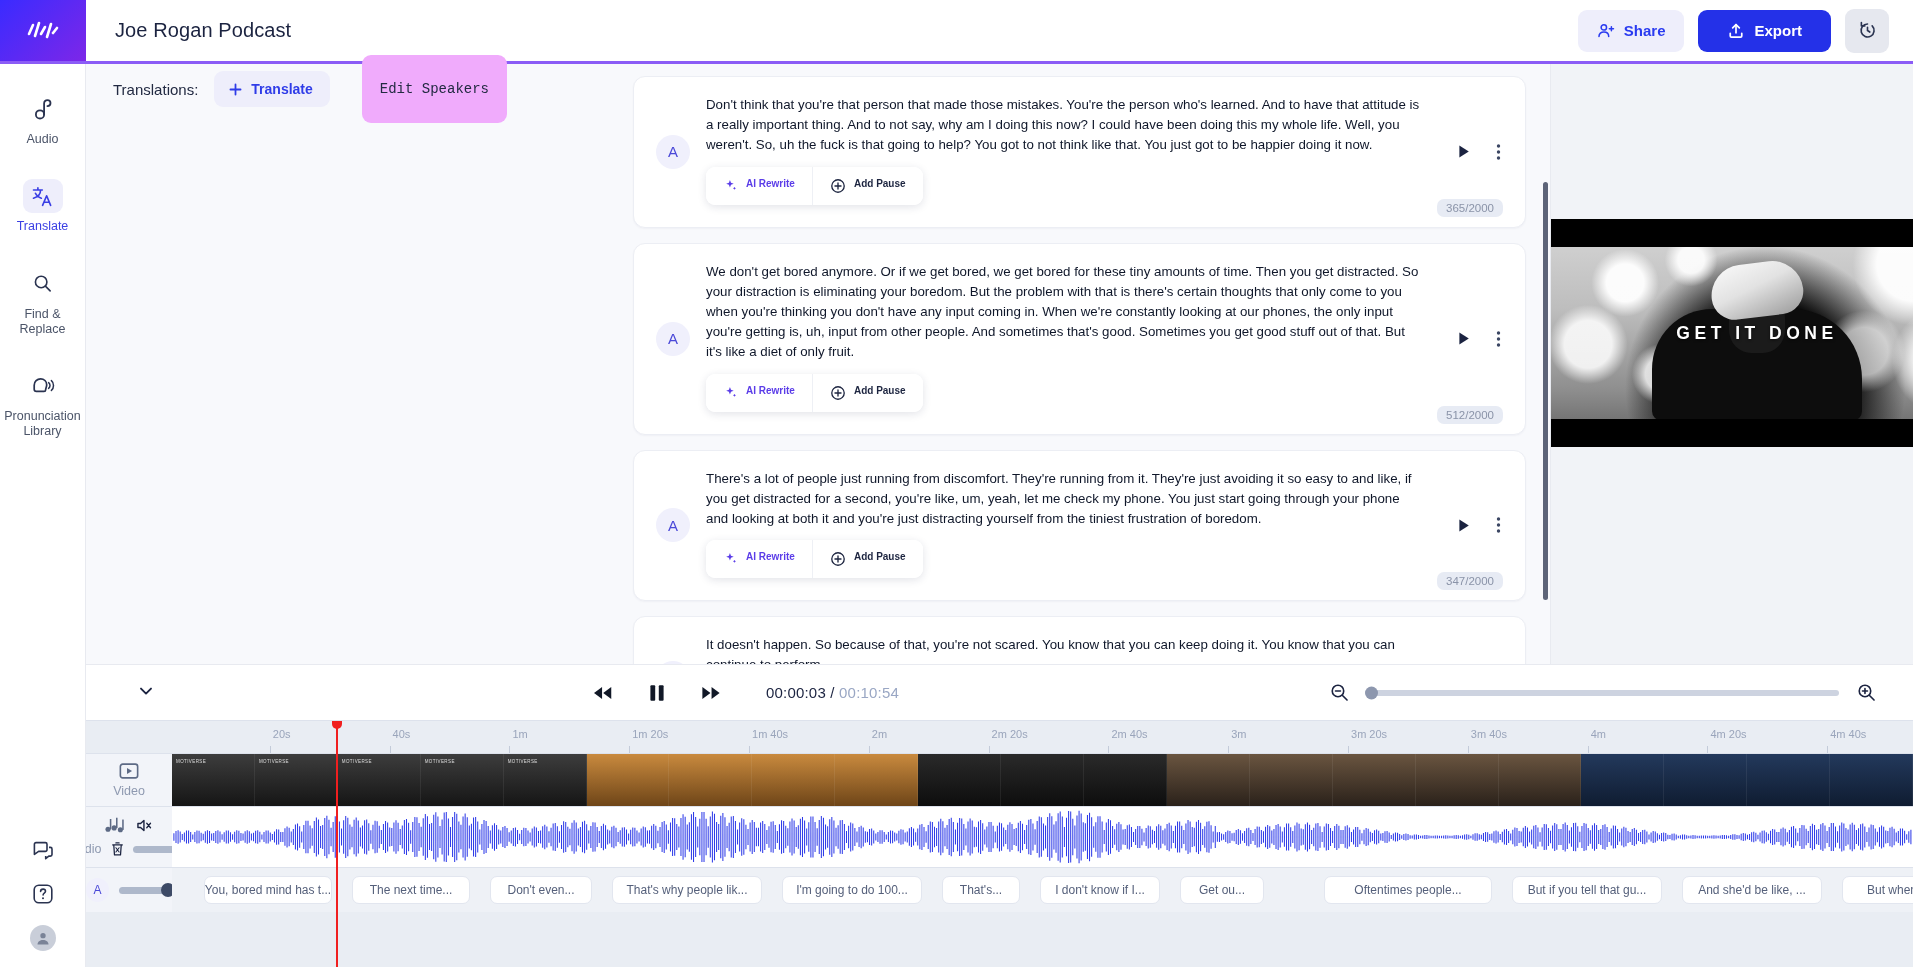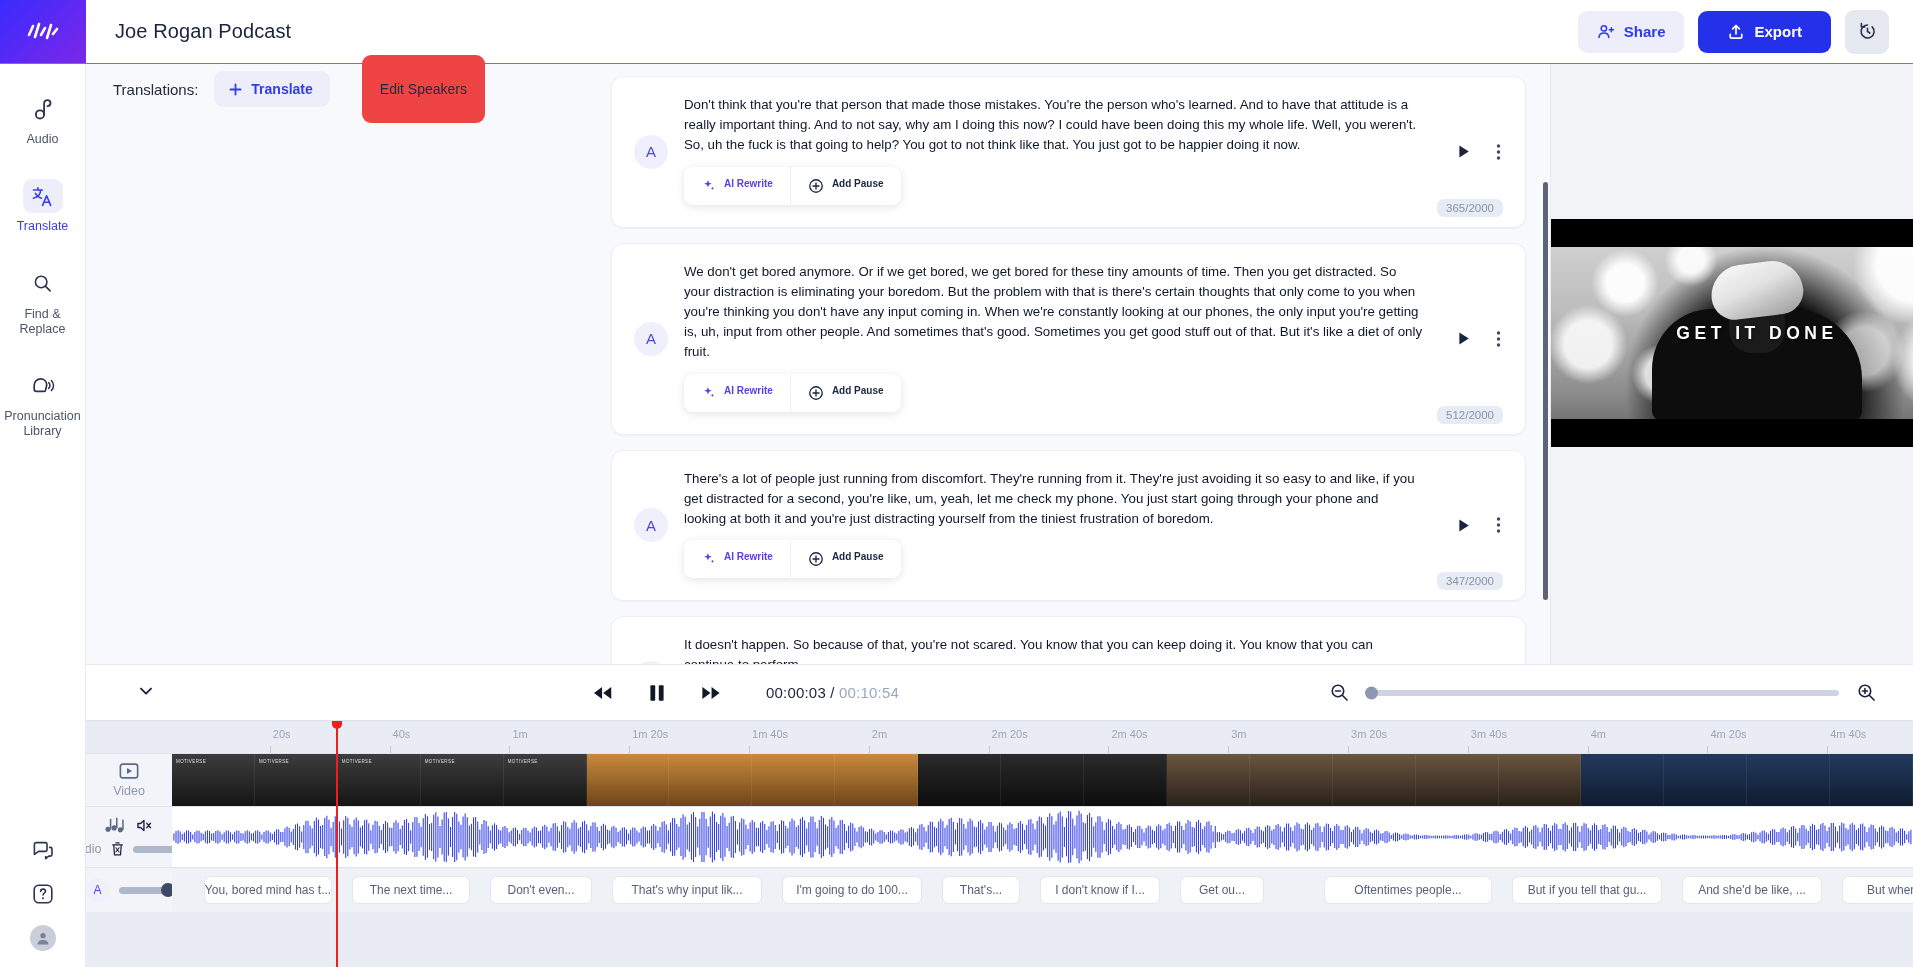--- a/index.html
+++ b/index.html
@@ -5,21 +5,21 @@
   * { box-sizing: border-box; margin: 0; padding: 0; }
   html, body {
     width: 1913px; height: 967px;
     font-family: "Liberation Sans", sans-serif;
     background: #ffffff; overflow: hidden;
   }
   .app { position: relative; width: 1913px; height: 967px; display: flex; flex-direction: column; }
 
   
   .topbar { height: 64px; display: flex; align-items: stretch; background: #ffffff;
-            border-bottom: 1px solid #8b5cf6; flex: 0 0 64px; }
+            border-bottom: 3px solid #8b5cf6; flex: 0 0 64px; }
   .logo-box { width: 86px; min-width: 86px; display: flex; align-items: center; justify-content: center;
               background: linear-gradient(135deg,#3a2bff 0%,#7d27e8 100%); }
   .logo-box svg { display: block; }
   .app-title { flex: 1; display: flex; align-items: center; padding-left: 29px;
                font-size: 20px; color: #1b2340; letter-spacing: .1px; }
   .topbar-actions { display: flex; align-items: center; gap: 14px; padding-right: 24px; }
   .btn { display: inline-flex; align-items: center; gap: 9px; border: none; cursor: pointer;
          font-family: inherit; border-radius: 9px; }
   .btn-share { background: #eeeefb; color: #2a3bf0; font-size: 15px; font-weight: bold;
                padding: 12px 19px; }
@@ -61,22 +61,22 @@
                  cursor: pointer; }
   .flag { width: 19px; height: 19px; border-radius: 50%; overflow: hidden; position: relative;
           flex: 0 0 19px; box-shadow: 0 0 0 .5px rgba(0,0,0,.12) inset; }
   .flag i { position: absolute; left: 0; width: 100%; height: 2.4px; background: #d4424a; }
   .flag u { position: absolute; left: 0; top: 0; width: 9px; height: 10px; background: #3b4c9b; }
   .lang-name { flex: 1; font-size: 14.5px; color: #222a42; }
   .btn-translate { background: #eeeefb; color: #2f3ce8; font-size: 14px; font-weight: bold;
                    border-radius: 9px; padding: 10px 17px 10px 14px; display: inline-flex;
                    align-items: center; gap: 8px; border: none; cursor: pointer; font-family: inherit; }
   .spacer { flex: 1; }
-  .btn-speakers { background: #ef4444; color: #222a42; font-size: 14px; border-radius: 9px;
-                  padding: 26px 18px; border: none; cursor: pointer; font-family: Liberation Sans, sans-serif; }
+  .btn-speakers { background: #f0abfc; color: #222a42; font-size: 14px; border-radius: 9px;
+                  padding: 26px 18px; border: none; cursor: pointer; font-family: Liberation Mono, monospace; }
 
   .blocks-scroll { flex: 1; overflow: hidden; position: relative; padding: 12px 0 0 0; }
   .blocks-inner { padding: 0 24px 0 102px; }
   .seg { position: relative; background: #ffffff; border: 1px solid #eceef4; border-radius: 12px;
          margin-bottom: 15px; padding: 18px 22px 22px 72px; box-shadow: 0 1px 2px rgba(25,35,70,.04); }
   .seg-avatar { position: absolute; left: 22px; top: 50%; transform: translateY(-50%);
                 width: 34px; height: 34px; border-radius: 50%; background: #f0f0fc;
                 display: flex; align-items: center; justify-content: center;
                 font-size: 15px; color: #4b49d8; }
   .seg-text { font-size: 13.3px; line-height: 1.52; color: #0f172a; padding-right: 80px;
@@ -686,21 +686,21 @@
             </div>
             <div class="tl-body">
               <div class="subtrack">
                   <div style="width: 26px; flex: 0 0 26px;"></div>
                   <div class="sub-chip" style="flex: 0 0 128px;">You, bored mind has t...</div>
                   <div style="width: 12px; flex: 0 0 12px;"></div>
                   <div class="sub-chip" style="flex: 0 0 118px;">The next time...</div>
                   <div style="width: 12px; flex: 0 0 12px;"></div>
                   <div class="sub-chip" style="flex: 0 0 102px;">Don't even...</div>
                   <div style="width: 12px; flex: 0 0 12px;"></div>
-                  <div class="sub-chip" style="flex: 0 0 150px;">That's why input lik...</div>
+                  <div class="sub-chip" style="flex: 0 0 150px;">That's why people lik...</div>
                   <div style="width: 12px; flex: 0 0 12px;"></div>
                   <div class="sub-chip" style="flex: 0 0 140px;">I'm going to do 100...</div>
                   <div style="width: 12px; flex: 0 0 12px;"></div>
                   <div class="sub-chip" style="flex: 0 0 78px;">That's...</div>
                   <div style="width: 12px; flex: 0 0 12px;"></div>
                   <div class="sub-chip" style="flex: 0 0 120px;">I don't know if I...</div>
                   <div style="width: 12px; flex: 0 0 12px;"></div>
                   <div class="sub-chip" style="flex: 0 0 84px;">Get ou...</div>
                   <div style="width: 52px; flex: 0 0 52px;"></div>
                   <div class="sub-chip" style="flex: 0 0 168px;">Oftentimes people...</div>

